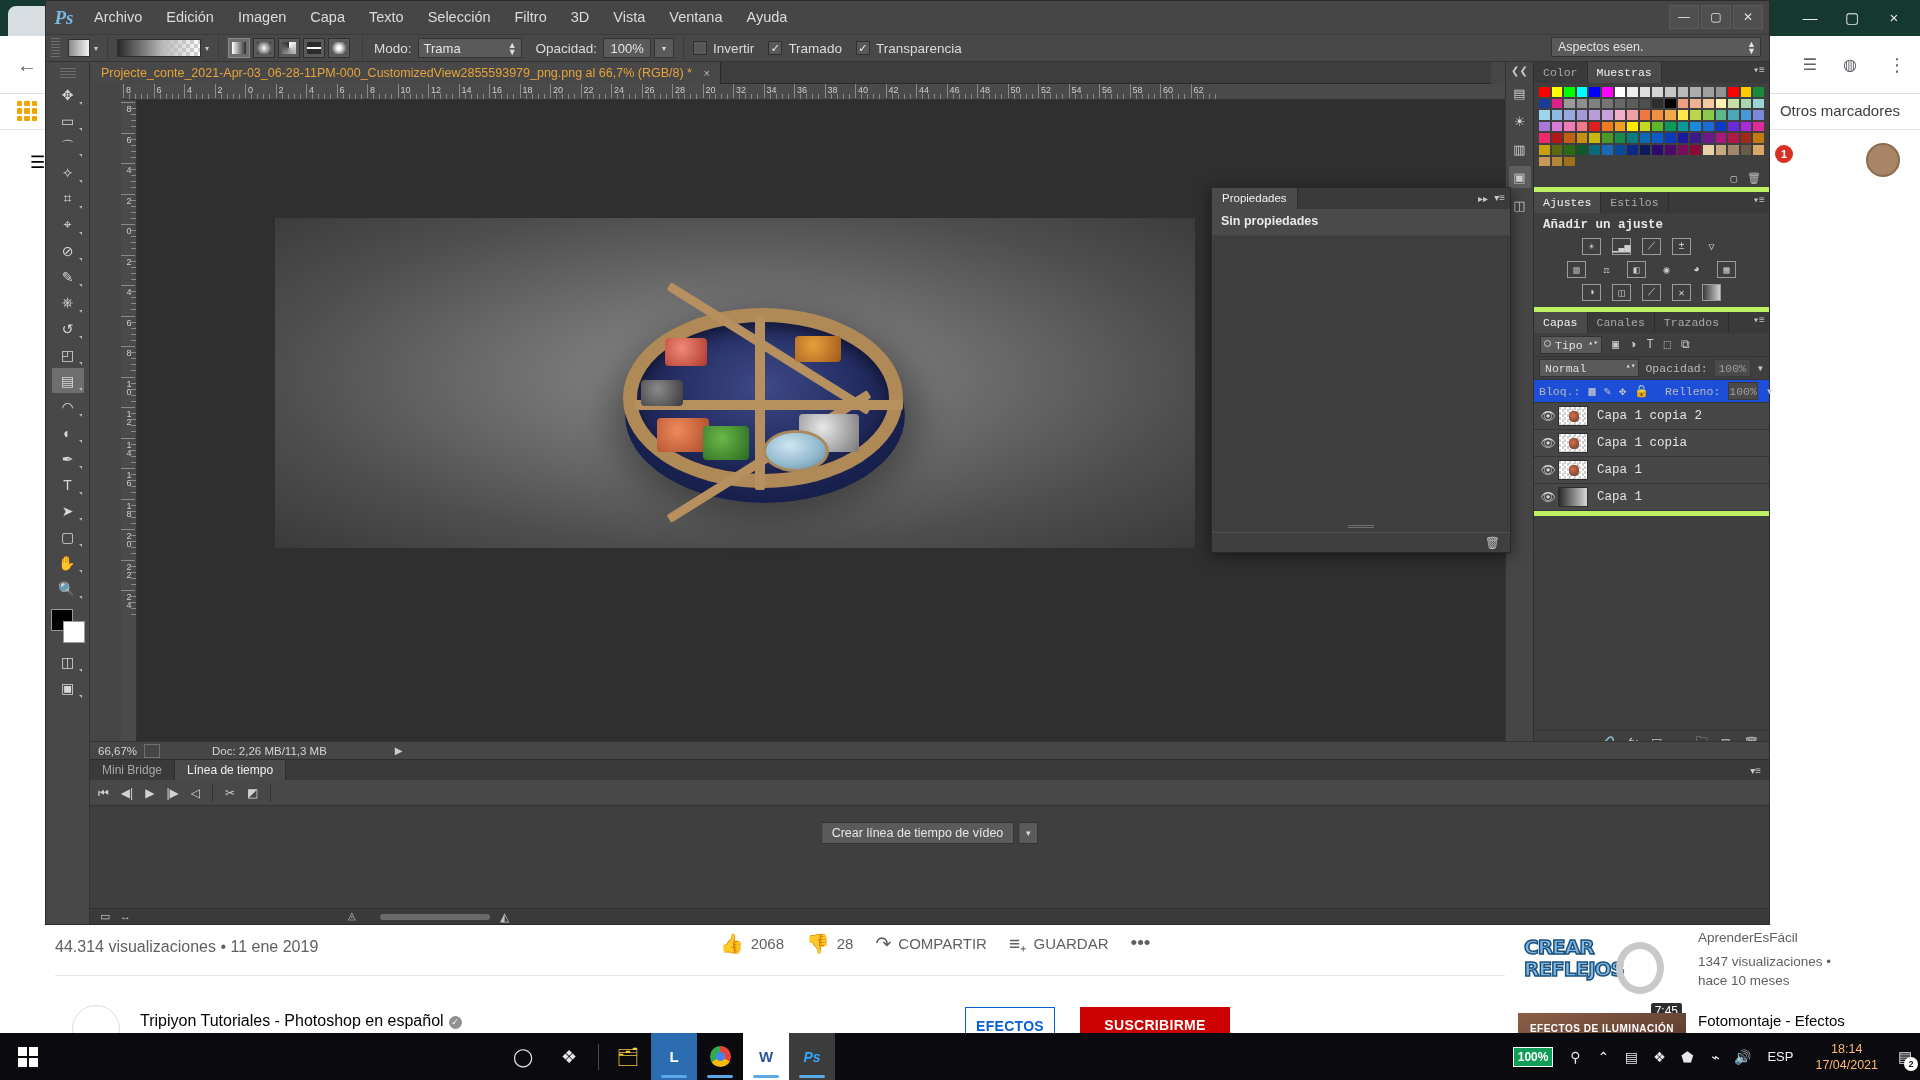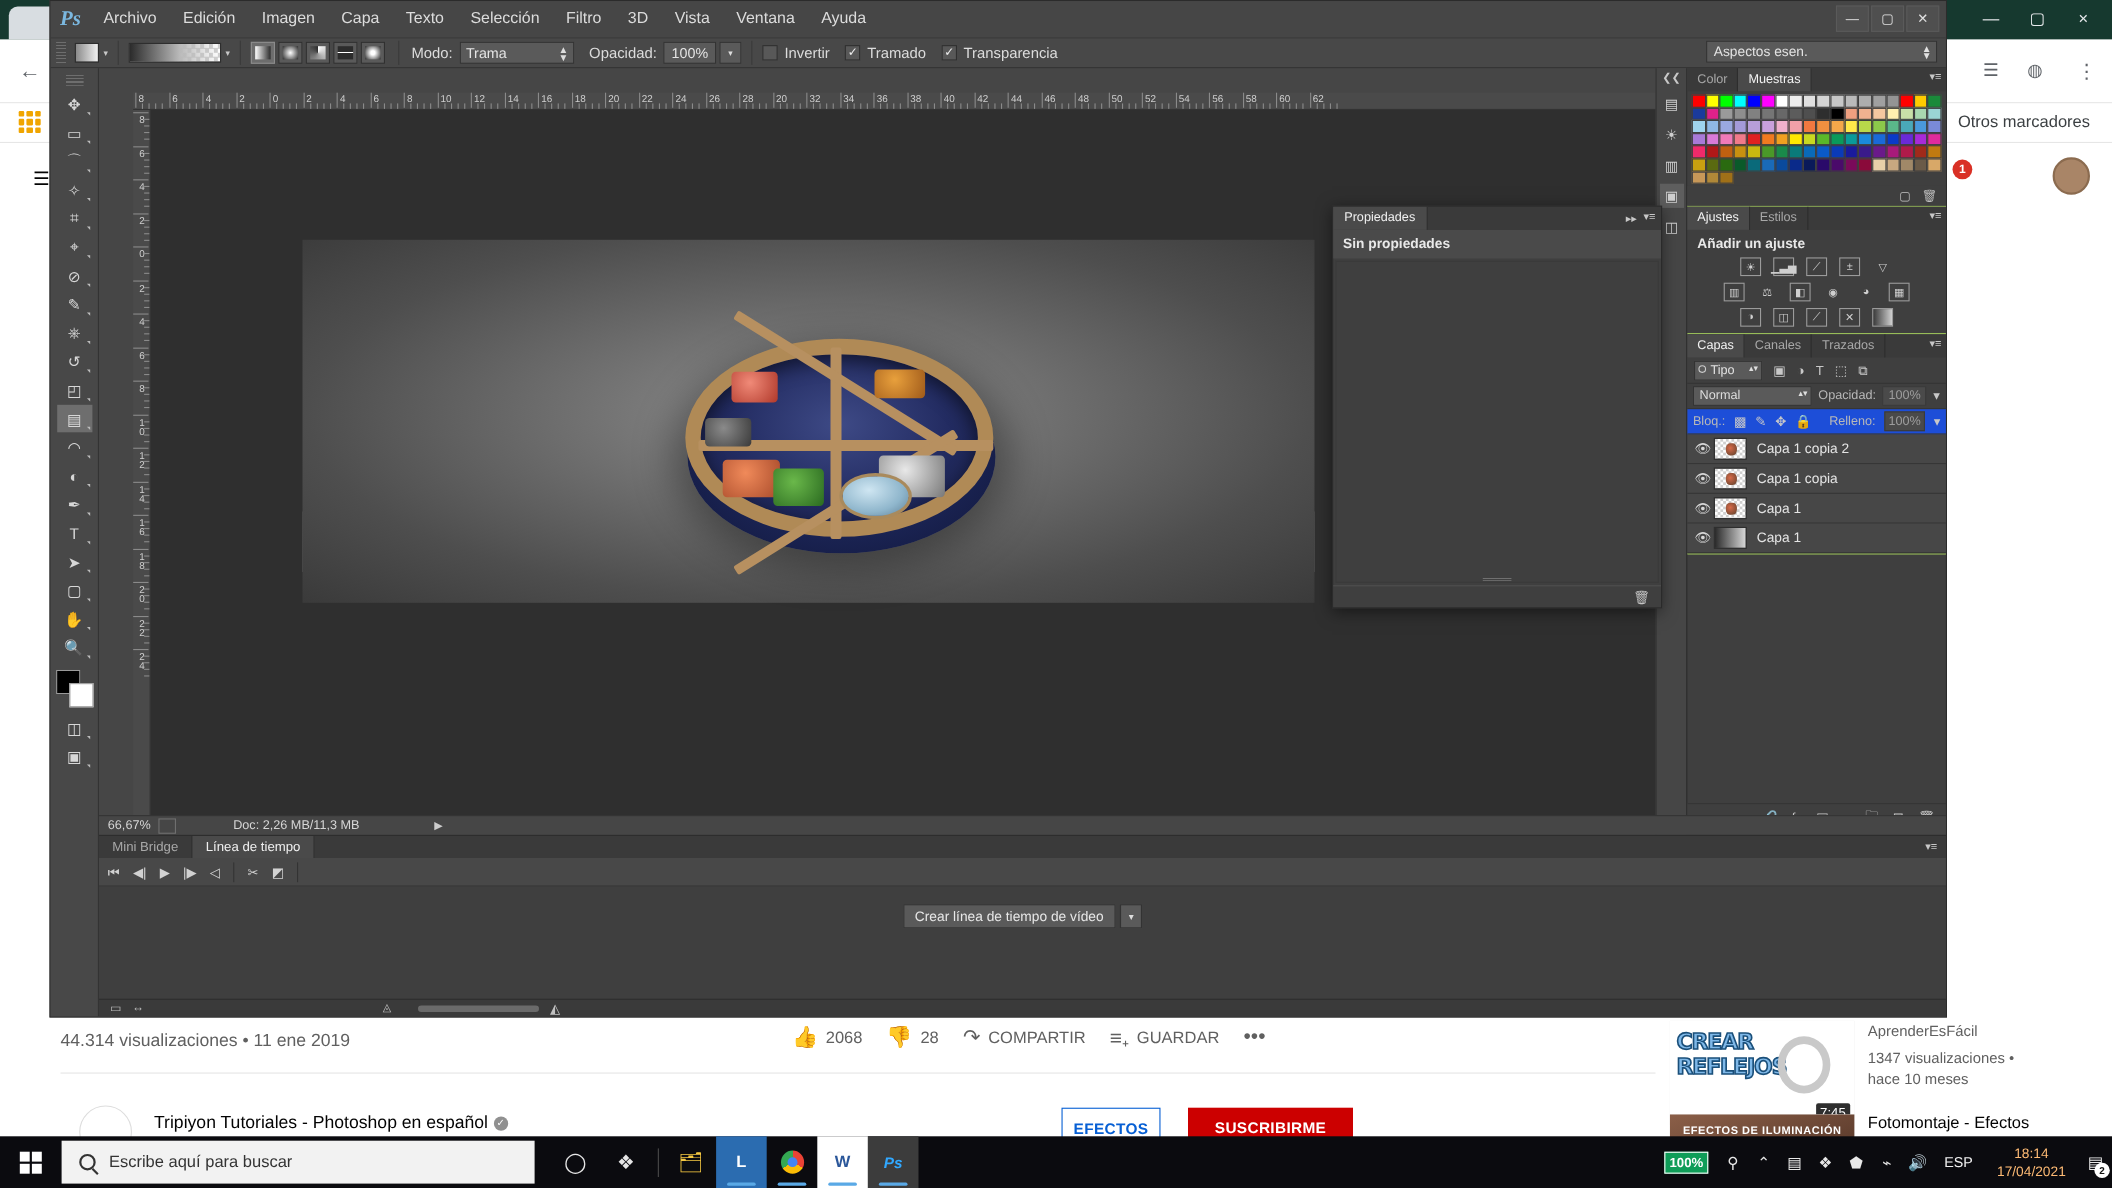--- a/index.html
+++ b/index.html
@@ -324,21 +324,21 @@
   }
   .ps-icondock {
     position: absolute; right: 236px; top: 61px; width: 28px; bottom: 165px;
     background: #464646; border-left: 1px solid #333;
   }
   .icd { width: 22px; height: 22px; margin: 6px auto; color:#cfcfcf; font-size: 13px;
     display:flex; align-items:center; justify-content:center; }
   .icd.sel { background:#5e5e5e; }
   .dock-collapse { color:#c9c9c9; font-size:10px; text-align:center; padding-top:3px; }
 
-  .panel { background: #3f3f3f; border-bottom: 1px solid #bef264; }
+  .panel { background: #3f3f3f; border-bottom: 5px solid #bef264; font-family: Liberation Mono, monospace; }
   .ptabs { height: 21px; background: #3a3a3a; display: flex; align-items: stretch; position: relative;}
   .ptab { padding: 0 9px; line-height: 21px; font-size: 11.5px; color: #a8a8a8;
     border-right: 1px solid #2d2d2d; }
   .ptab.active { background: #4a4a4a; color: #f2f2f2; }
   .pmenu { position: absolute; right: 4px; top: 4px; color: #c8c8c8; font-size: 10px; line-height: 9px;}
 
   .swatch-grid { display: grid; grid-template-columns: repeat(18, 1fr);
     gap: 0px; padding: 3px 4px 2px; }
   .swatch-grid i { display: block; width: 100%; padding-bottom: 92%; border: 0px; outline: 1px solid #3f3f3f; outline-offset:-1px;}
   .sw-footer { height: 18px; background: #3f3f3f; display:flex; justify-content:flex-end;
@@ -618,20 +618,26 @@
     <div class="tool">✋</div>
     <div class="tool">🔍</div>
     <div class="tool-colors">
       <div class="fg"></div>
       <div class="bg"></div>
     </div>
     <div class="tool">◫</div>
     <div class="tool">▣</div>
   </div>
 
+  <div class="doc-tabbar">
+    <div class="doc-tab">
+      <span>Projecte_conte_2021-Apr-03_06-28-11PM-000_CustomizedView2855593979_png.png al 66,7% (RGB/8) *</span>
+      <span class="x">×</span>
+    </div>
+  </div>
 
   <div class="ruler-h" id="ruler-h">
       <div class="rt" style="left: 5px; top: 1px;">8</div>
       <div class="rtick" style="left: 2px; top: 0px; width: 1px; height: 14px;"></div>
       <div class="rtick" style="left: 8.1px; top: 10px; width: 1px; height: 5px;"></div>
       <div class="rtick" style="left: 14.2px; top: 10px; width: 1px; height: 5px;"></div>
       <div class="rtick" style="left: 20.3px; top: 10px; width: 1px; height: 5px;"></div>
       <div class="rtick" style="left: 26.4px; top: 10px; width: 1px; height: 5px;"></div>
       <div class="rt" style="left: 35.5px; top: 1px;">6</div>
       <div class="rtick" style="left: 32.5px; top: 0px; width: 1px; height: 14px;"></div>
@@ -1279,24 +1285,20 @@
 
 <div id="taskbar">
   <div class="tb-start">
     <div class="tb-winlogo">
         <i></i>
         <i></i>
         <i></i>
         <i></i>
       </div>
   </div>
-  <div class="tb-search">
-    <span class="mag"></span>
-    <span>Escribe aquí para buscar</span>
-  </div>
   <div class="tb-icons">
     <div class="tb-ic">◯</div>
     <div class="tb-ic">❖</div>
     <div class="tb-sep"></div>
     <div class="tb-ic" style="color:#f5c842">🗂</div>
     <div class="tb-ic open" style="background:#2b6cb0;color:#fff;font-weight:bold;font-size:15px">L</div>
     <div class="tb-ic open">
       <span style="display:inline-block;width:21px;height:21px;border-radius:50%;background:conic-gradient(#ea4335 0 33%,#fbbc05 0 66%,#34a853 0);position:relative">
         <span style="position:absolute;left:6px;top:6px;width:9px;height:9px;border-radius:50%;background:#4285f4"></span>
       </span>

